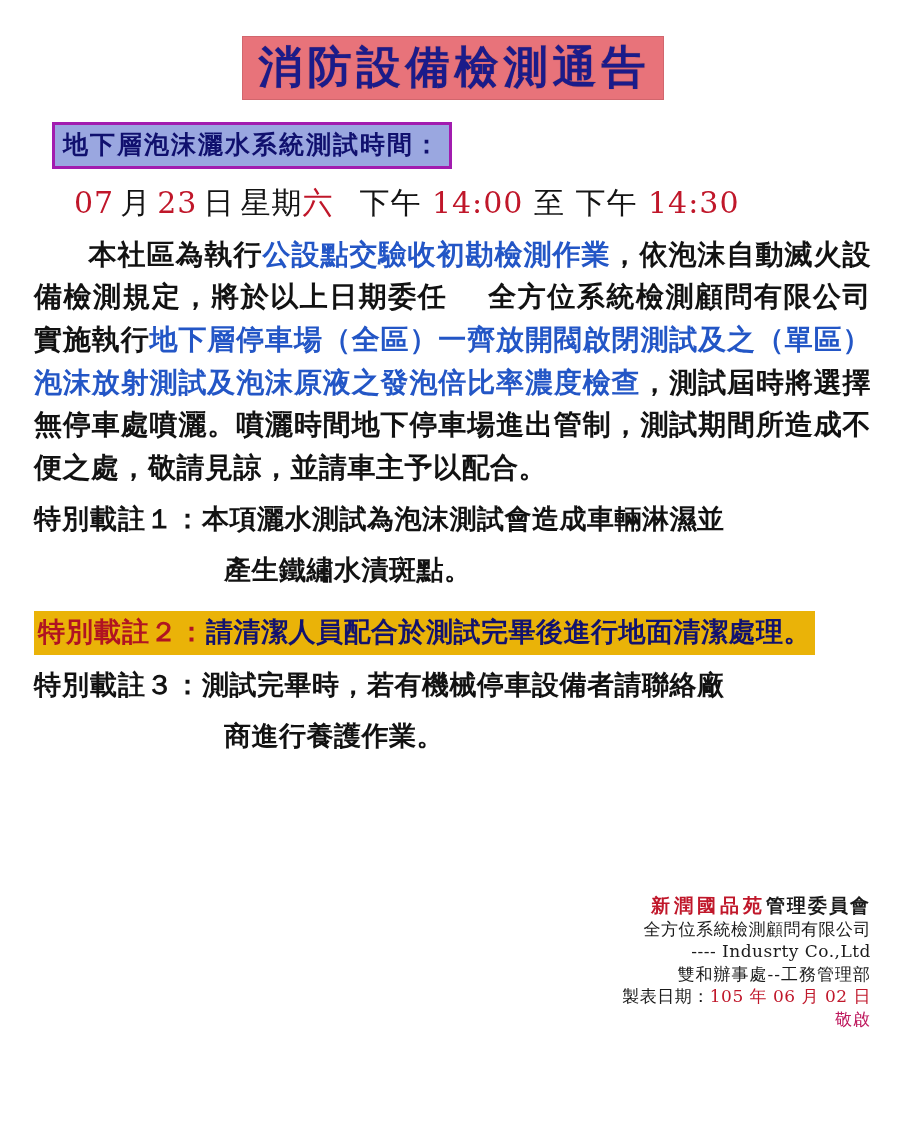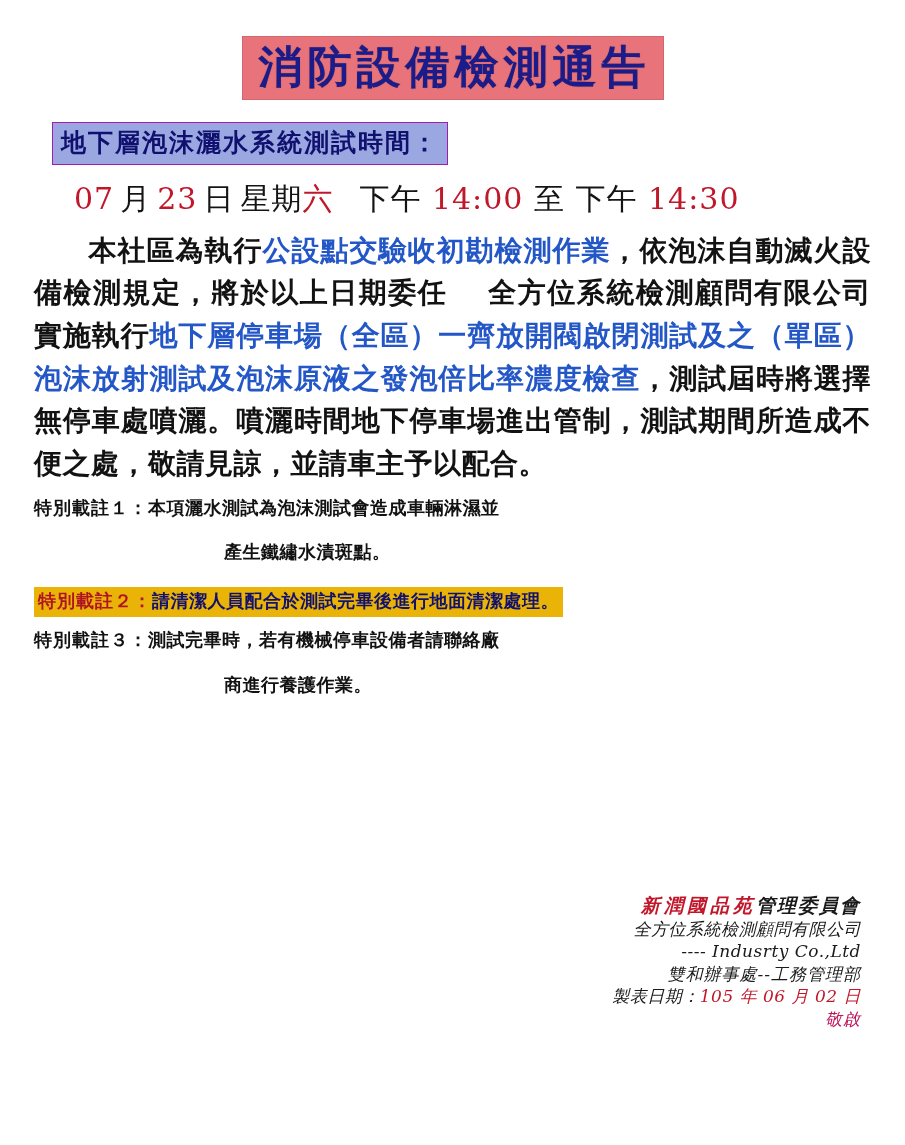--- a/index.html
+++ b/index.html
@@ -55,21 +55,21 @@
     padding-left: 18px;
   }
   .subtitle-band {
     display: inline-block;
     background: #9aa7e0;
     color: #10106e;
     font-size: 25px;
     font-weight: bold;
     letter-spacing: 2px;
     padding: 3px 8px 5px 8px;
-    border: 1px solid #a21caf;
+    border: 3px solid #a21caf;
   }
 
   
   .date-line {
     margin-top: 14px;
     padding-left: 40px;
     font-size: 30px;
     font-weight: normal;
     color: #141414;
     letter-spacing: 1px;
@@ -93,49 +93,48 @@
     color: #121212;
     font-weight: bold;
   }
   .body-para .indent { display: inline-block; width: 54px; }
   .blue { color: #2356c6; }
   .wide-gap { display: inline-block; width: 40px; }
 
   
   .note {
     margin-top: 10px;
-    font-size: 18px;
+    font-size: 27px;
     line-height: 1.45;
     font-weight: bold;
     color: #121212;
     letter-spacing: 0.5px;
   }
   .note .label { letter-spacing: 1px; }
   .note-2line {
     display: block;
     padding-left: 190px;
-    margin-top: 18px;
+    margin-top: 12px;
   }
   .note-hl {
     display: inline-block;
     background: #eab308;
     color: #12126e;
     padding: 1px 4px 3px 4px;
     margin-top: 12px;
   }
   .note-hl .red { color: #b01422; }
 
   
   .footer {
     position: absolute;
-    right: 44px;
+    right: 34px;
     bottom: 14px;
     text-align: right;
     line-height: 1.32;
-    font-style: italic;
   }
   .footer .org {
     font-size: 19px;
     font-weight: bold;
     letter-spacing: 2px;
   }
   .footer .org .red {
     color: #c0172a;
     letter-spacing: 4px;
   }

